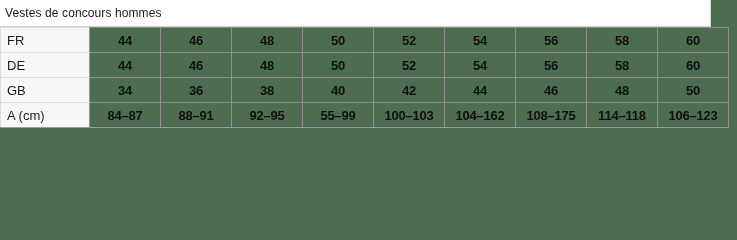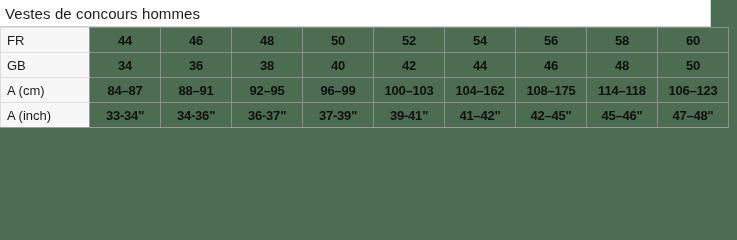--- a/index.html
+++ b/index.html
@@ -21,21 +21,21 @@
   .chart-title-row {
     height: 27px;
     background: #ffffff;
     border-right: 1px solid #d8d8d8;
     border-bottom: 1px solid #cfcfcf;
     display: flex;
     align-items: center;
     box-sizing: border-box;
   }
   .chart-title {
-    font-size: 15px;
+    font-size: 12px;
     color: #1a1a1a;
     padding-left: 5px;
     letter-spacing: 0.1px;
     white-space: nowrap;
   }
   table.size-table {
     border-collapse: collapse;
     table-layout: fixed;
     width: 711px;
     background: #4d6d52;
@@ -95,51 +95,51 @@
           <td class="data-cell">46</td>
           <td class="data-cell">48</td>
           <td class="data-cell">50</td>
           <td class="data-cell">52</td>
           <td class="data-cell">54</td>
           <td class="data-cell">56</td>
           <td class="data-cell">58</td>
           <td class="data-cell">60</td>
         </tr>
         <tr>
+          <th class="row-label">DE</th>
+          <td class="data-cell">44</td>
+          <td class="data-cell">46</td>
+          <td class="data-cell">48</td>
+          <td class="data-cell">50</td>
+          <td class="data-cell">52</td>
+          <td class="data-cell">54</td>
+          <td class="data-cell">56</td>
+          <td class="data-cell">58</td>
+          <td class="data-cell">60</td>
+        </tr>
+        <tr>
           <th class="row-label">GB</th>
           <td class="data-cell">34</td>
           <td class="data-cell">36</td>
           <td class="data-cell">38</td>
           <td class="data-cell">40</td>
           <td class="data-cell">42</td>
           <td class="data-cell">44</td>
           <td class="data-cell">46</td>
           <td class="data-cell">48</td>
           <td class="data-cell">50</td>
         </tr>
         <tr>
           <th class="row-label">A (cm)</th>
           <td class="data-cell">84–87</td>
           <td class="data-cell">88–91</td>
           <td class="data-cell">92–95</td>
-          <td class="data-cell">96–99</td>
+          <td class="data-cell">55–99</td>
           <td class="data-cell">100–103</td>
           <td class="data-cell">104–162</td>
           <td class="data-cell">108–175</td>
           <td class="data-cell">114–118</td>
           <td class="data-cell">106–123</td>
-        </tr>
-        <tr>
-          <th class="row-label">A (inch)</th>
-          <td class="data-cell">33-34"</td>
-          <td class="data-cell">34-36"</td>
-          <td class="data-cell">36-37"</td>
-          <td class="data-cell">37-39"</td>
-          <td class="data-cell">39-41"</td>
-          <td class="data-cell">41–42"</td>
-          <td class="data-cell">42–45"</td>
-          <td class="data-cell">45–46"</td>
-          <td class="data-cell">47–48"</td>
         </tr>
       </tbody>
   </table>
 
 </div>
 
 </body></html>

